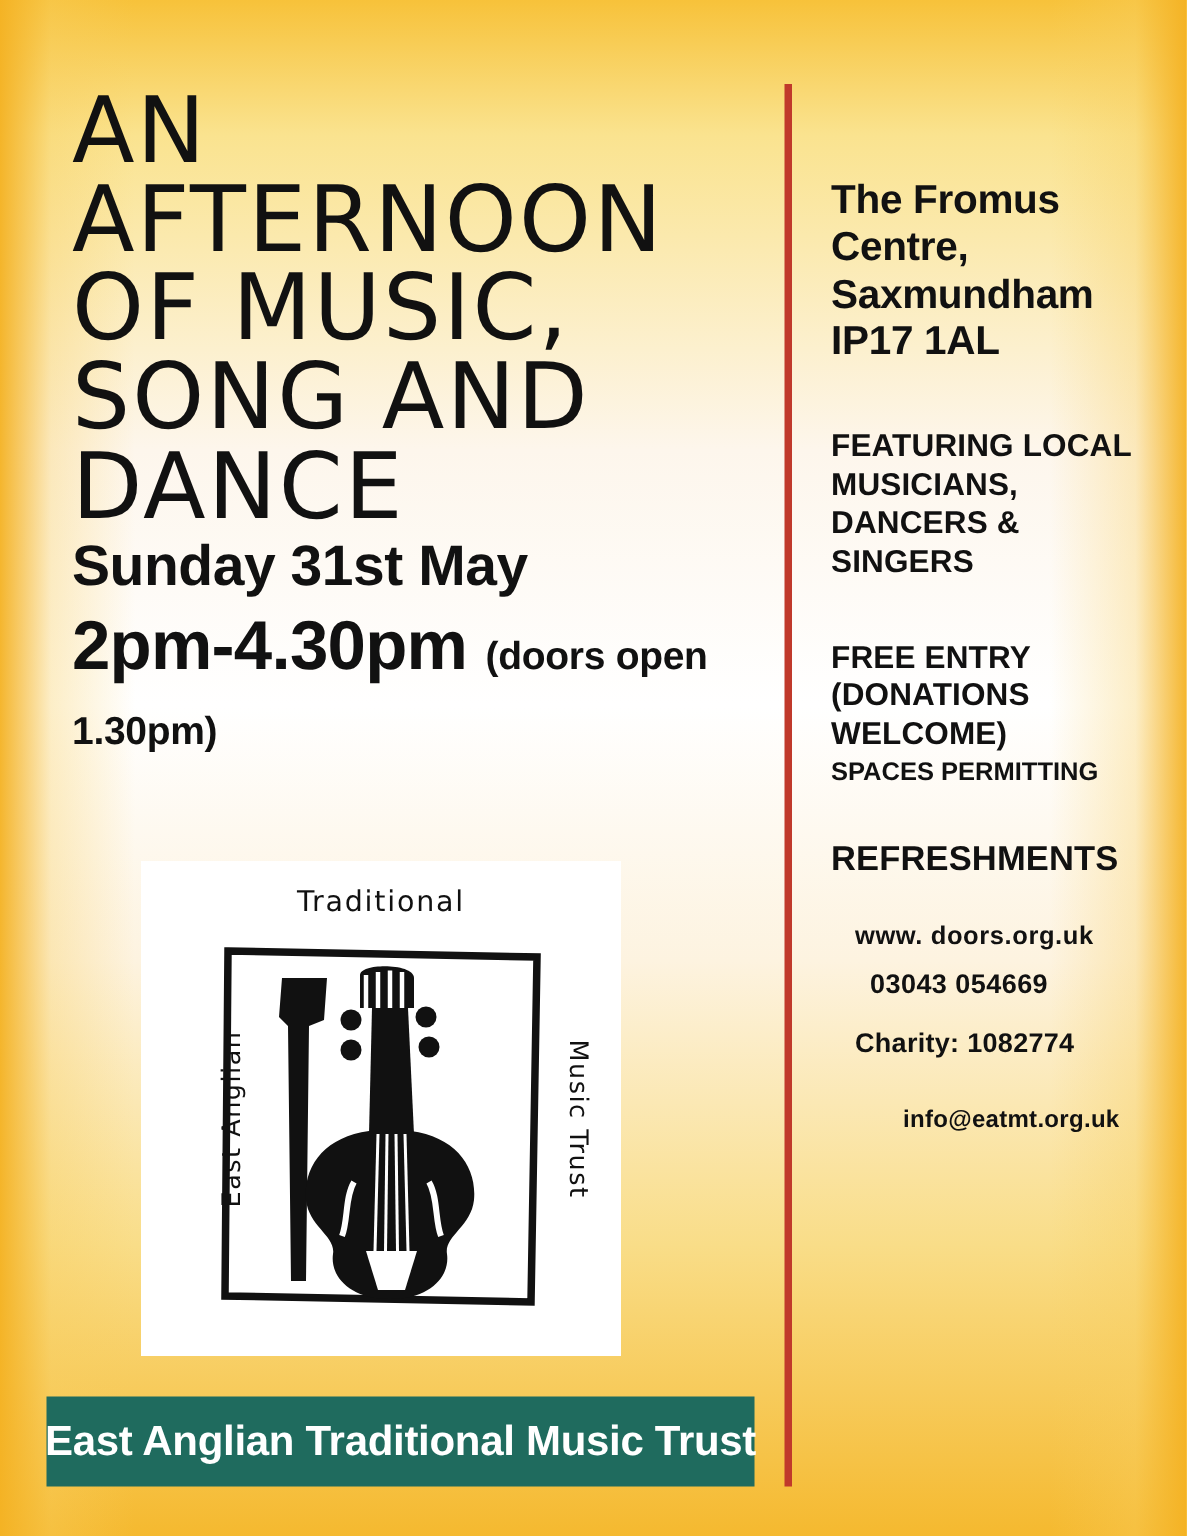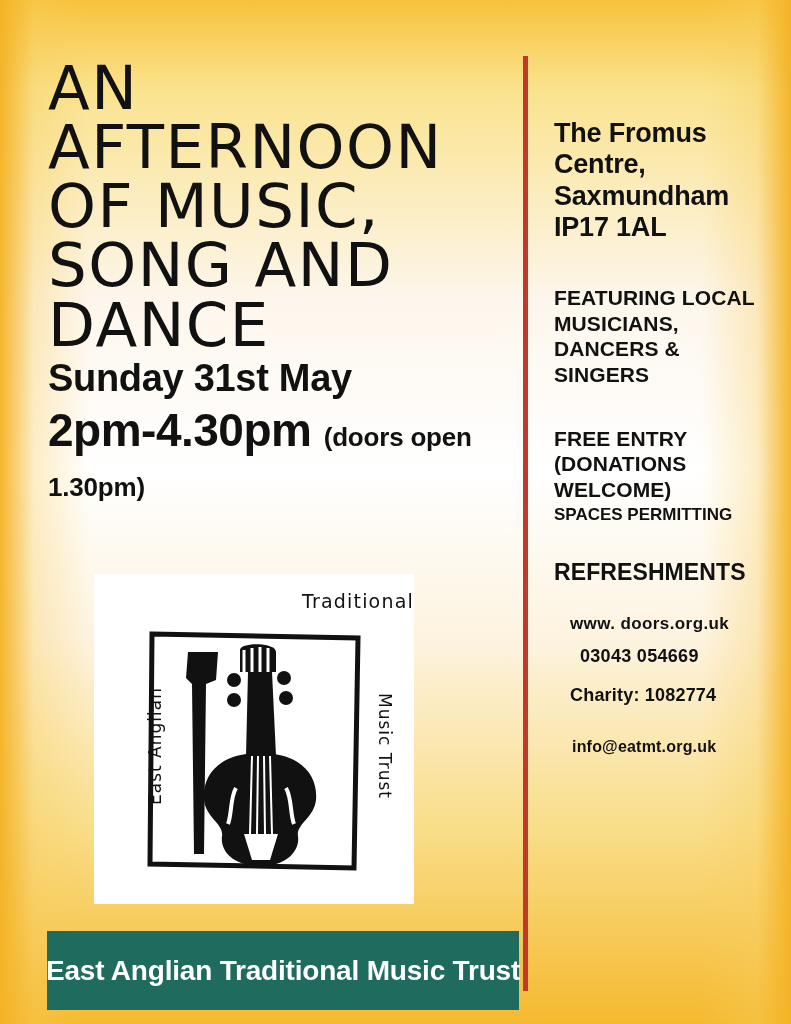--- a/index.html
+++ b/index.html
@@ -110,21 +110,21 @@
   .logo-inner {
     position: relative;
     width: 100%;
     height: 100%;
   }
   .logo-top-text {
     position: absolute;
     top: 16px;
     left: 0;
     width: 100%;
-    text-align: right;
+    text-align: center;
     font-family: "DejaVu Sans", sans-serif;
     font-size: 19px;
     color: #111;
     letter-spacing: 1.2px;
   }
   .logo-left-text {
     position: absolute;
     left: 2px;
     top: 52%;
     transform: translateY(-50%) rotate(-90deg);
@@ -226,29 +226,30 @@
     font-size: 18px;
     margin-top: 18px;
     letter-spacing: 0.2px;
   }
   .contact .email {
     font-weight: bold;
     font-size: 16px;
     margin-top: 32px;
     padding-left: 2px;
     letter-spacing: 0.2px;
+    margin-left: 30px;
   }
 
   
   .footer-banner {
     position: absolute;
-    left: 47px;
+    left: 31px;
     top: 931px;
     width: 472px;
-    height: 79px;
+    height: 60px;
     background: #1f6b5e;
     display: flex;
     align-items: center;
     justify-content: center;
   }
   .footer-banner .label {
     color: #ffffff;
     font-weight: bold;
     font-size: 28px;
     letter-spacing: -0.2px;

